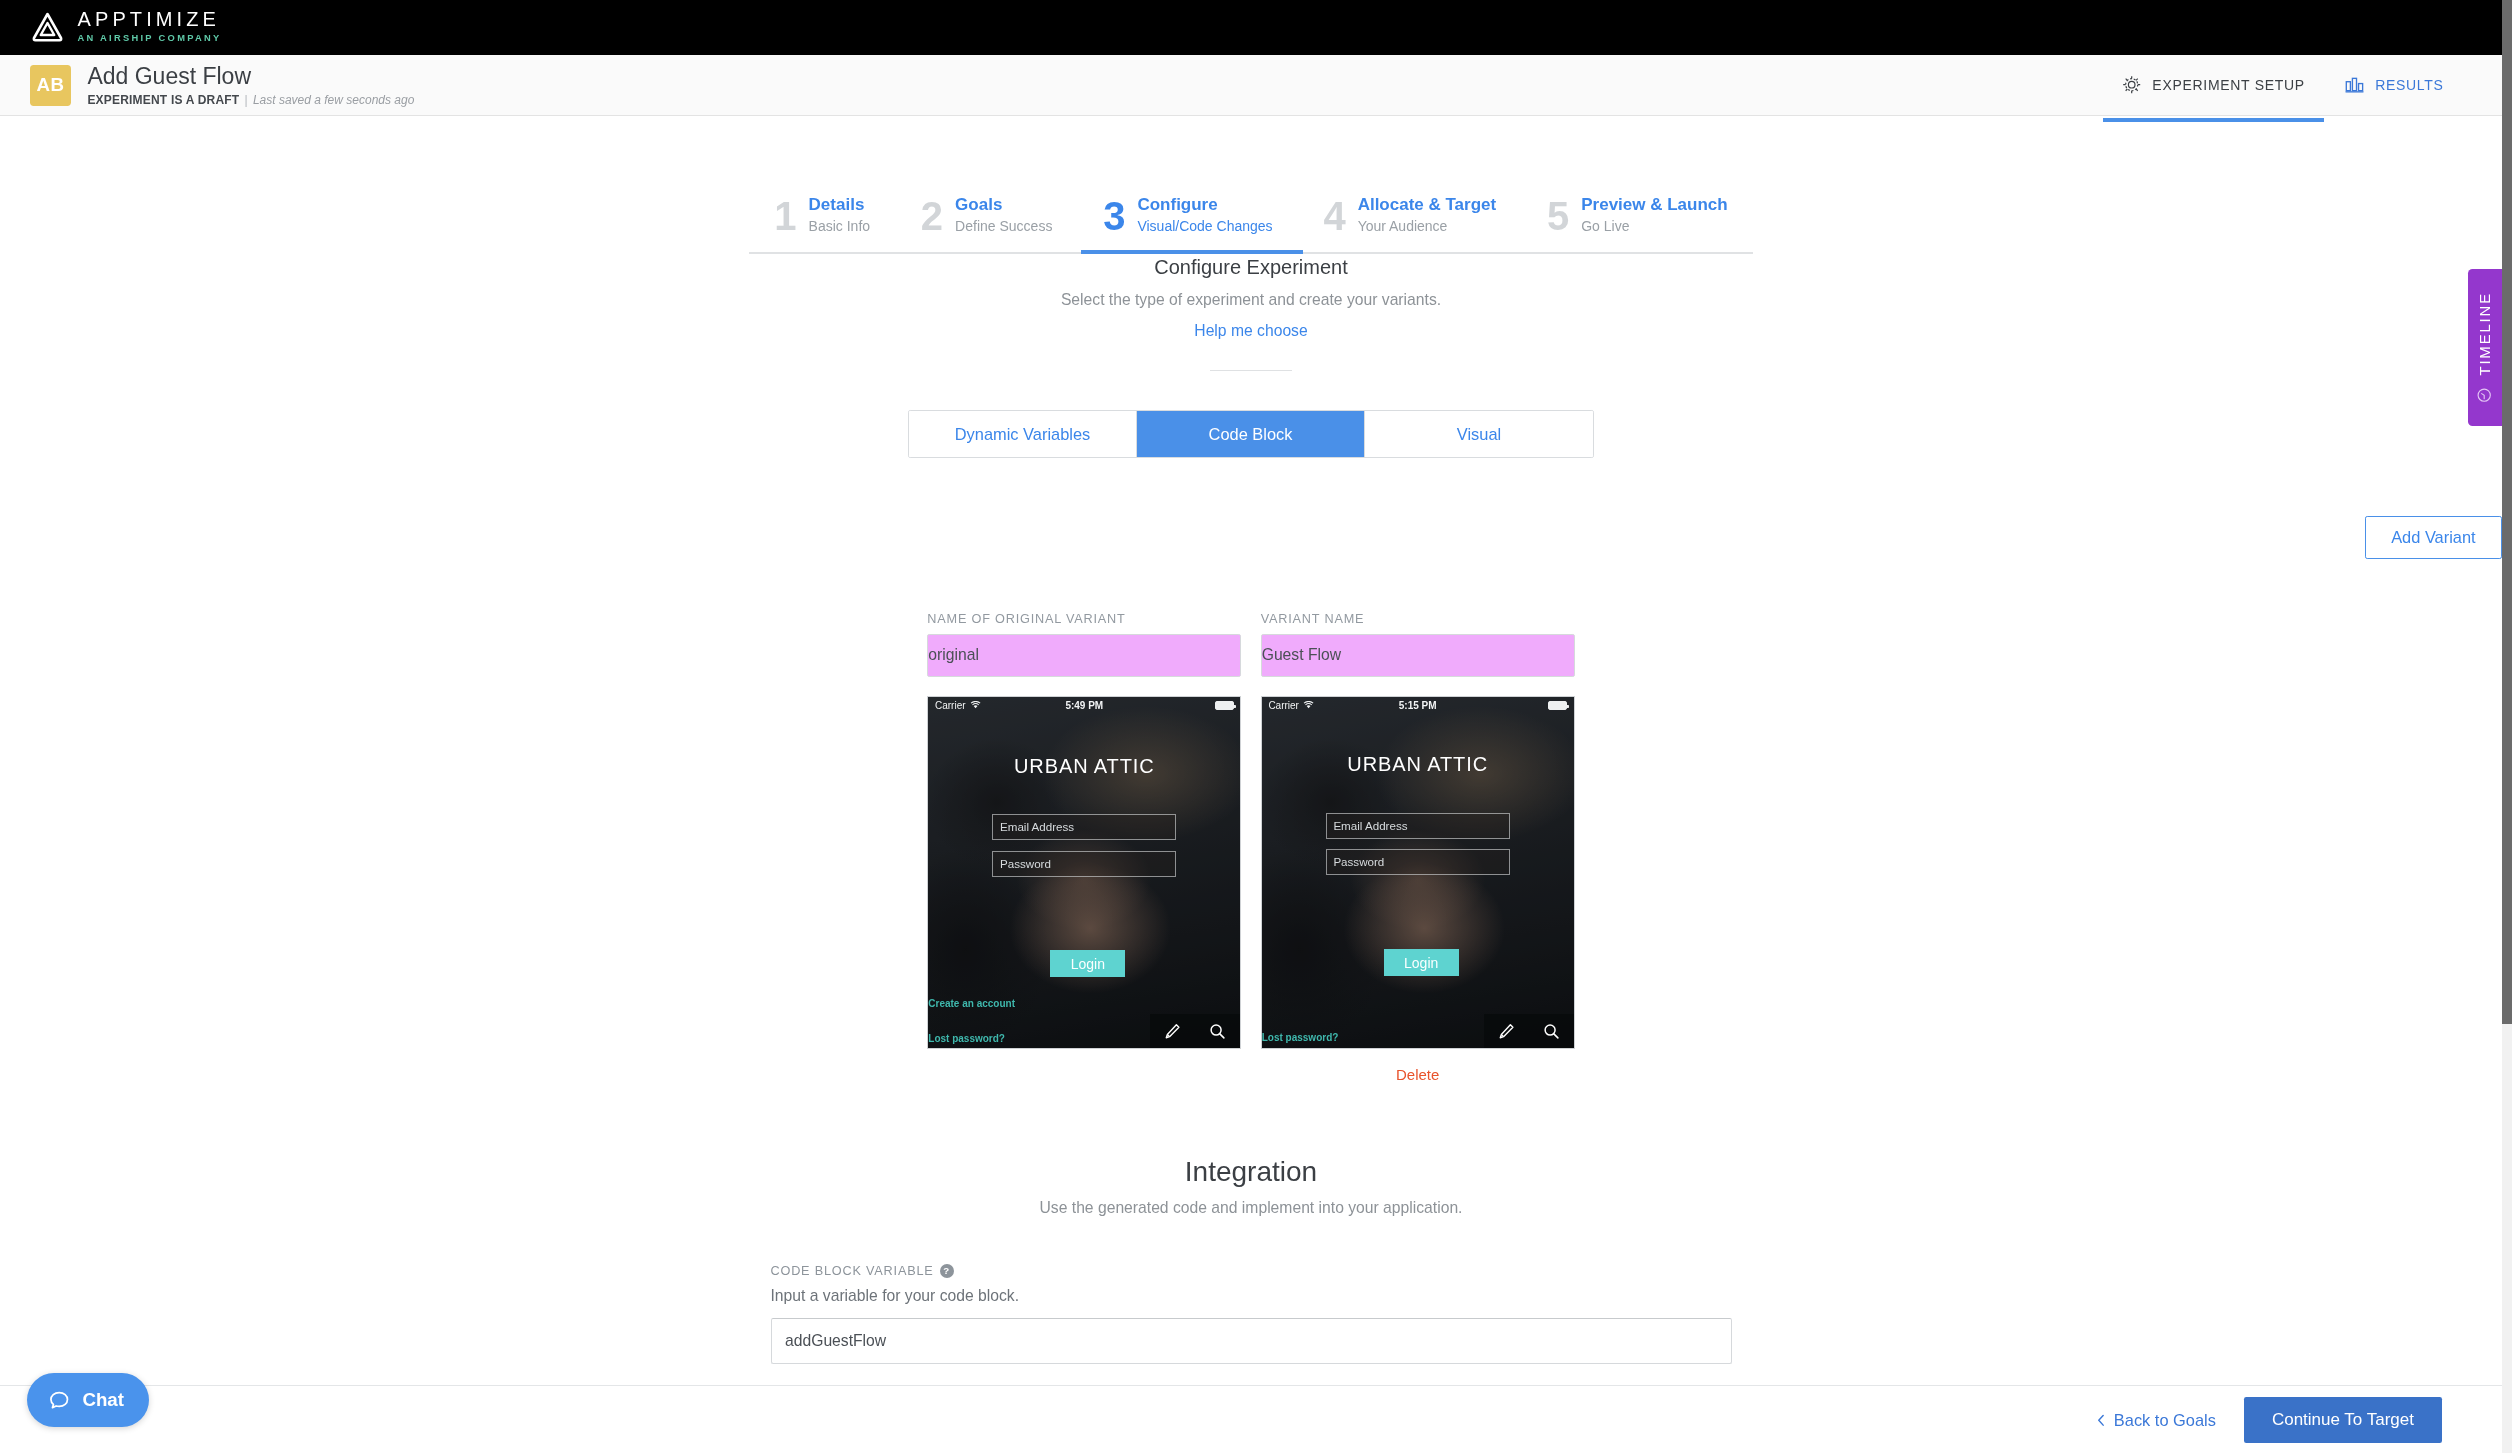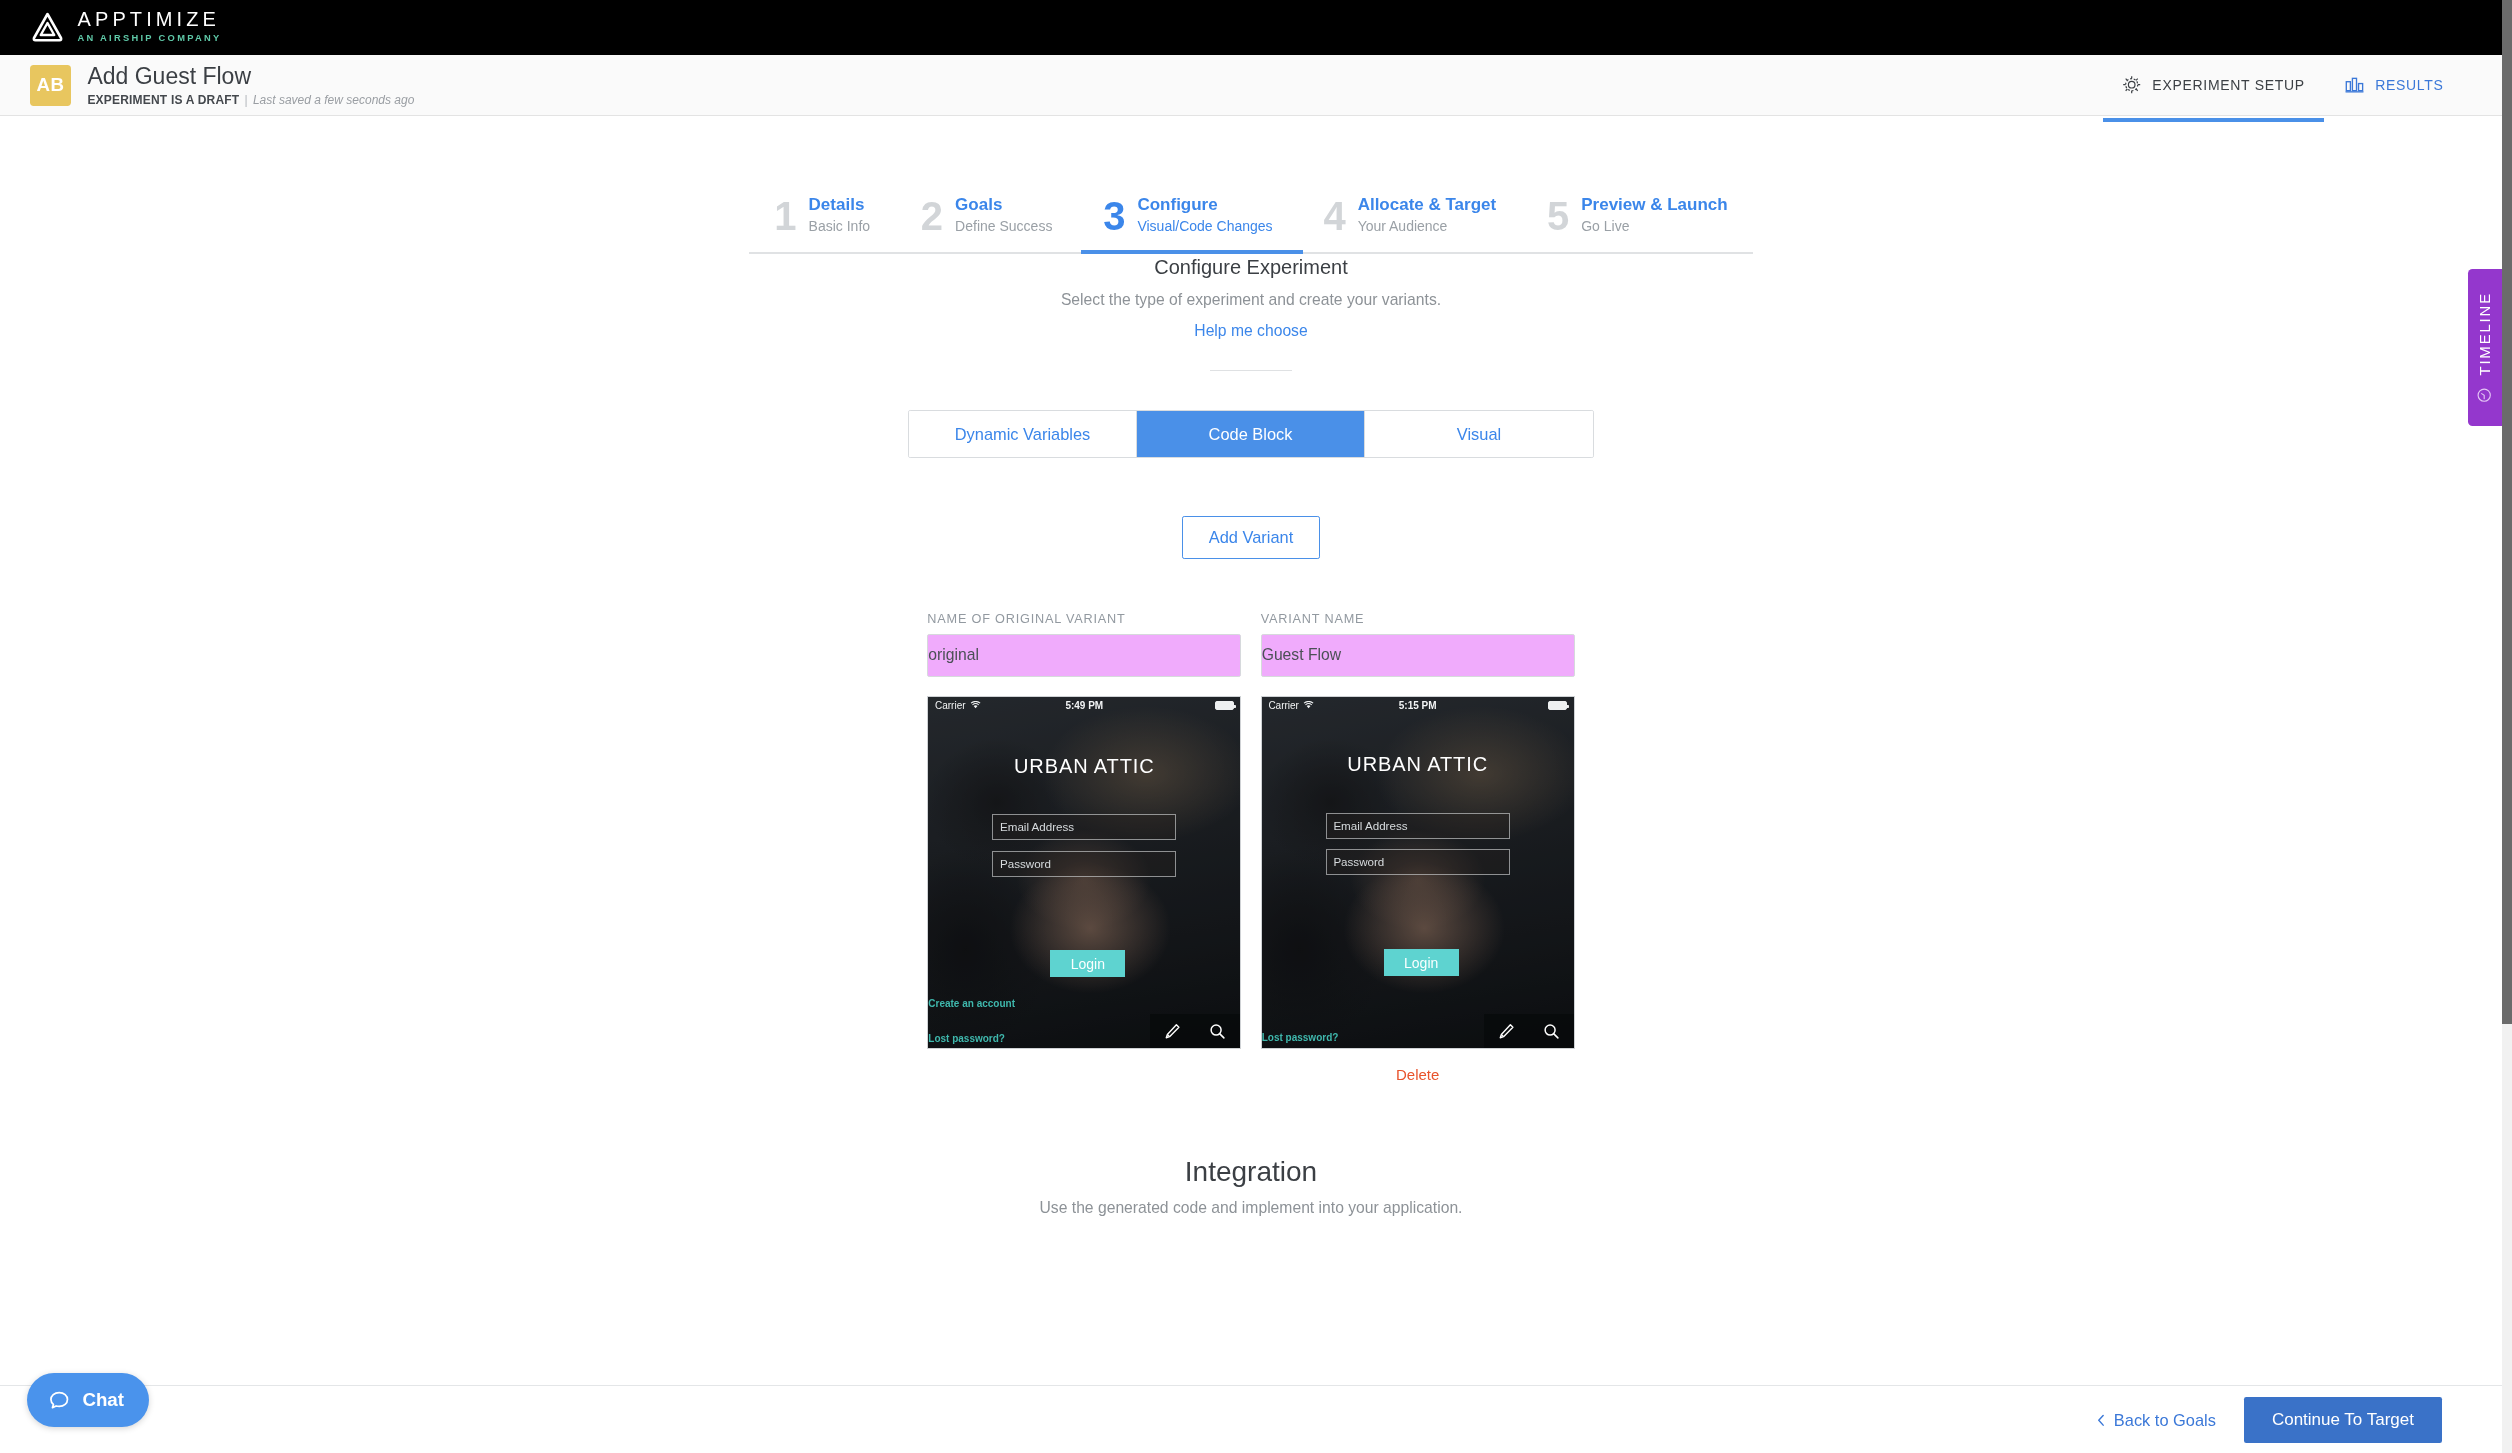--- a/index.html
+++ b/index.html
@@ -111,21 +111,21 @@
   .segment-wrap { display:flex; justify-content:center; margin-top:39px; }
   .segment { display:flex; border:0.7px solid #d9dcdf; border-radius:2.2px; overflow:hidden; }
   .seg-btn {
     padding:0 25.4px; height:46px; display:flex; align-items:center; justify-content:center;
     font-size:16.4px; color:#3b86ea; background:#fff; cursor:pointer;
     border-right:0.7px solid #d9dcdf; min-width:228px;
   }
   .seg-btn:last-child { border-right:none; }
   .seg-btn.active { background:#4a90e8; color:#fff; }
 
-  .addvariant-wrap { display:flex; justify-content:center; margin-top:58px; }
+  .addvariant-wrap { display:flex; justify-content:flex-end; margin-top:58px; }
   .add-variant-btn {
     border:0.7px solid #4a90e8; color:#3b86ea; background:#fff; border-radius:2.2px;
     font-size:16.4px; padding:0 25.4px; height:43px; display:flex; align-items:center;
     cursor:pointer;
   }
 
   
   .variants { display:flex; justify-content:center; margin-top:53px; }
   .variants-inner { display:flex; align-items:flex-start; }
   .variant-col { width:314px; margin-right:19.4px; }
@@ -505,20 +505,30 @@
         </div>
 
       </div>
     </div>
 
     <div class="integration">
       <div class="int-title">Integration</div>
       <div class="int-sub">Use the generated code and implement into your application.</div>
     </div>
 
+    <div class="codeblock-wrap">
+      <div class="codeblock">
+        <div class="cb-label">
+          <span>CODE BLOCK VARIABLE</span>
+          <span class="help-icon">?</span>
+        </div>
+        <div class="cb-desc">Input a variable for your code block.</div>
+        <input class="cb-input" value="addGuestFlow" style="">
+      </div>
+    </div>
   </div>
 
   <div class="bottombar">
     <span class="back-link">
       <span class="chev">
         <svg viewBox="0 0 12 18" width="8.2" height="12.7">
           <path d="M9 2 L2.6 9 L9 16" fill="none" stroke="#3b78d8" stroke-width="2.1" stroke-linecap="round" stroke-linejoin="round"></path>
         </svg>
       </span>
       <span>Back to Goals</span>

